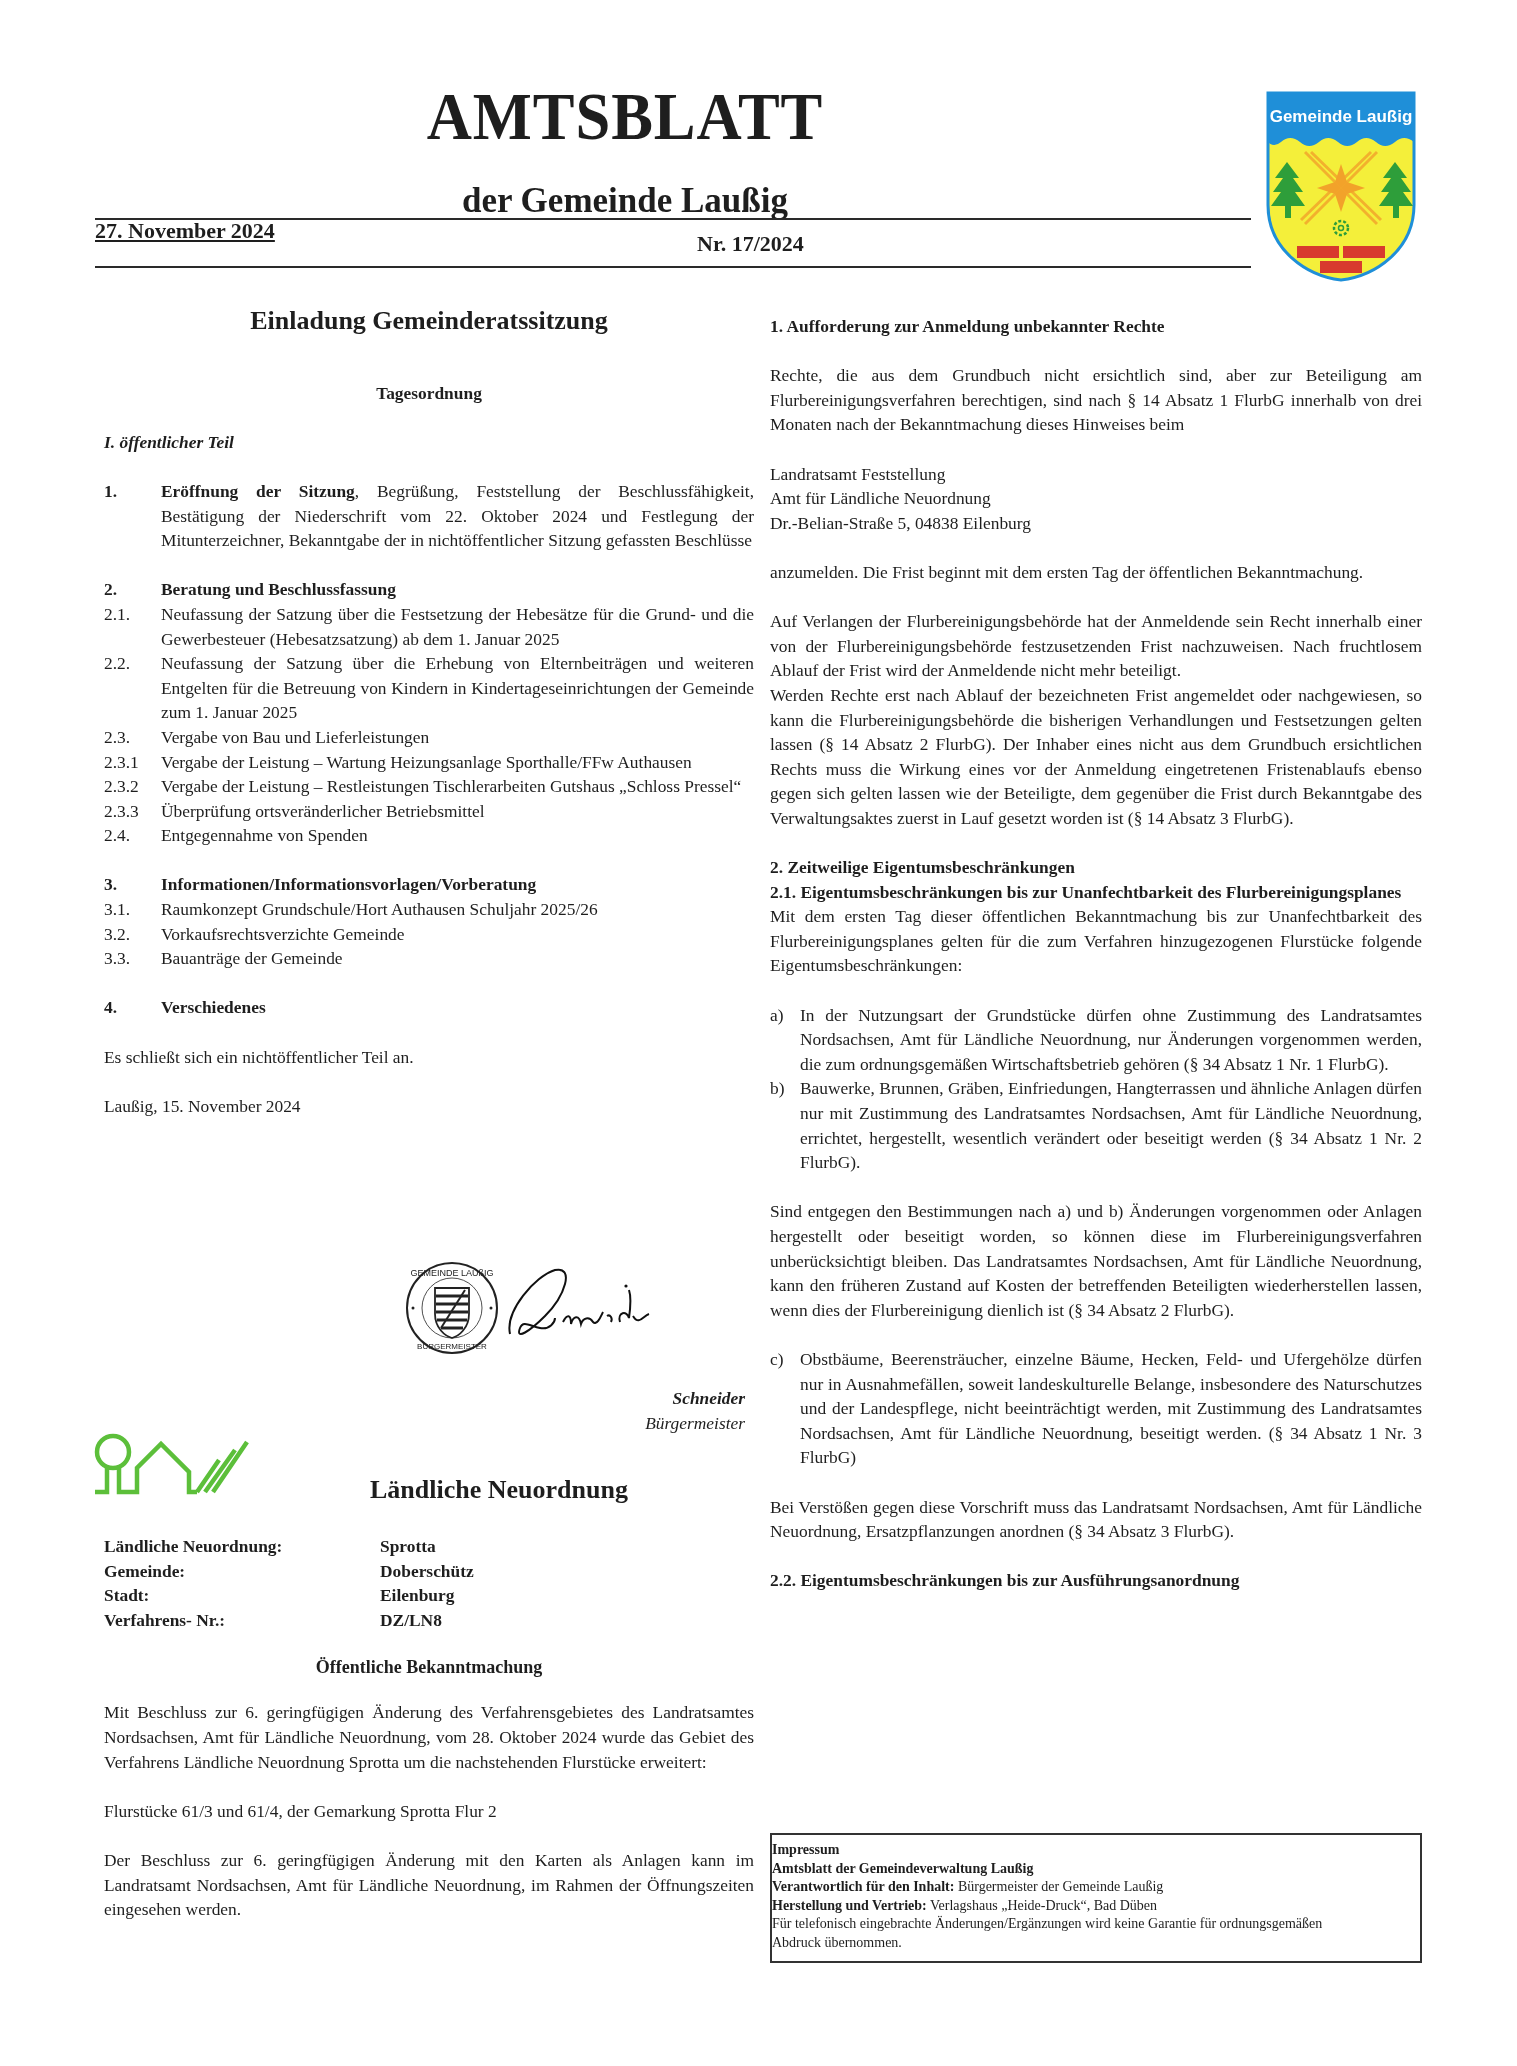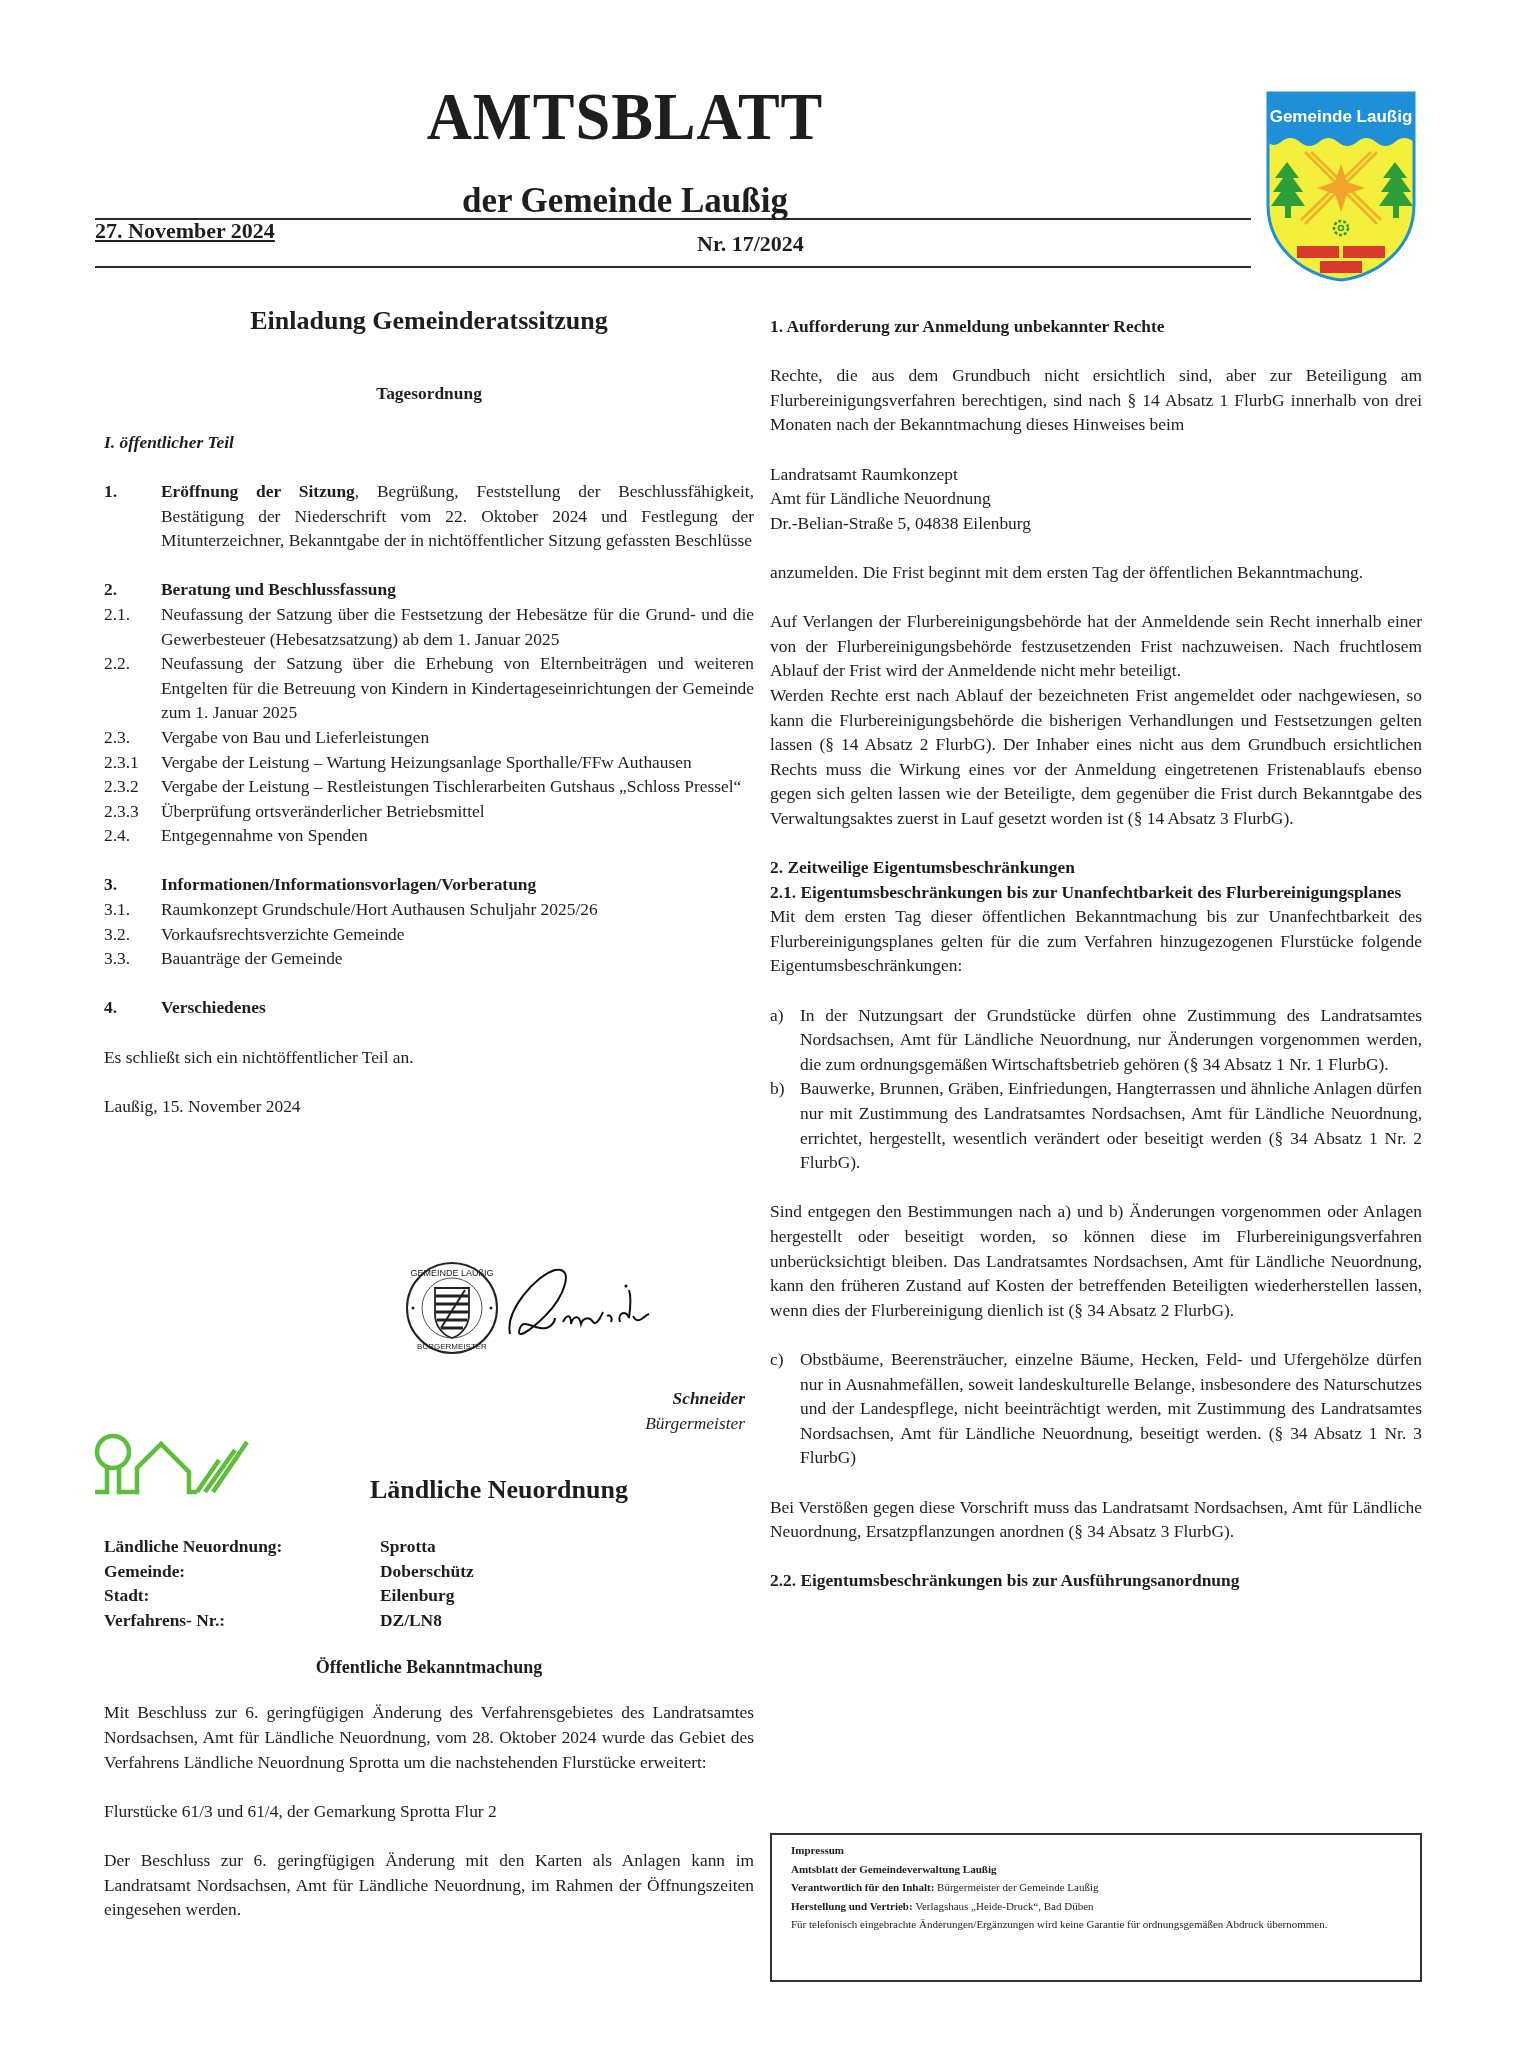--- a/index.html
+++ b/index.html
@@ -41,23 +41,23 @@
   .list-row { display: flex; }
   .list-key { width: 30px; flex: none; }
   .list-txt { flex: 1; text-align: justify; }
   .kv-row { display: flex; font-weight: bold; }
   .kv-key { width: 276px; flex: none; }
 
   .sig-area { left: 405px; top: 1256px; width: 350px; height: 105px; }
 
   .ln-logo { left: 93px; top: 1430px; width: 160px; height: 75px; }
   .impressum {
-    left: 770px; top: 1833px; width: 652px; height: 149px;
-    border: 2px solid #333; box-sizing: border-box; padding: 6px 19px;
-    font-size: 11px; line-height: 18.6px;
+    left: 770px; top: 1833px; width: 652px; height: 130px;
+    border: 2px solid #333; box-sizing: border-box; padding: 6px 0;
+    font-size: 14px; line-height: 18.6px;
   }
 </style>
 </head>
 <body>
 
 <div class="abs mast-title">AMTSBLATT</div>
 <div class="abs mast-sub">der Gemeinde Laußig</div>
 <div class="abs rule" style="top:218px;"></div>
 <div class="abs mast-date">27. November 2024</div>
 <div class="abs mast-nr">Nr. 17/2024</div>
@@ -228,21 +228,21 @@
   <div class="gap"></div>
   <p>Der Beschluss zur 6. geringfügigen Änderung mit den Karten als Anlagen kann im Landratsamt Nordsachsen, Amt für Ländliche Neuordnung, im Rahmen der Öffnungszeiten eingesehen werden.</p>
 </div>
 
 <div class="abs col right" style="top:314px;">
   <div class="bold">1. Aufforderung zur Anmeldung unbekannter Rechte</div>
   <div class="gap"></div>
   <p>Rechte, die aus dem Grundbuch nicht ersichtlich sind, aber zur Beteiligung am Flurbereinigungsverfahren berechtigen, sind nach § 14 Absatz 1 FlurbG innerhalb von drei Monaten nach der Bekanntmachung dieses Hinweises beim</p>
   <div class="gap"></div>
   <div>
-    <div>Landratsamt Raumkonzept</div>
+    <div>Landratsamt Feststellung</div>
     <div>Amt für Ländliche Neuordnung</div>
     <div>Dr.-Belian-Straße 5, 04838 Eilenburg</div>
   </div>
   <div class="gap"></div>
   <p>anzumelden. Die Frist beginnt mit dem ersten Tag der öffentlichen Bekanntmachung.</p>
   <div class="gap"></div>
   <p>Auf Verlangen der Flurbereinigungsbehörde hat der Anmeldende sein Recht innerhalb einer von der Flurbereinigungsbehörde festzusetzenden Frist nachzuweisen. Nach fruchtlosem Ablauf der Frist wird der Anmeldende nicht mehr beteiligt.</p>
   <p>Werden Rechte erst nach Ablauf der bezeichneten Frist angemeldet oder nachgewiesen, so kann die Flurbereinigungsbehörde die bisherigen Verhandlungen und Festsetzungen gelten lassen (§ 14 Absatz 2 FlurbG). Der Inhaber eines nicht aus dem Grundbuch ersichtlichen Rechts muss die Wirkung eines vor der Anmeldung eingetretenen Fristenablaufs ebenso gegen sich gelten lassen wie der Beteiligte, dem gegenüber die Frist durch Bekanntgabe des Verwaltungsaktes zuerst in Lauf gesetzt worden ist (§ 14 Absatz 3 FlurbG).</p>
   <div class="gap"></div>
   <div class="bold">2. Zeitweilige Eigentumsbeschränkungen</div>

